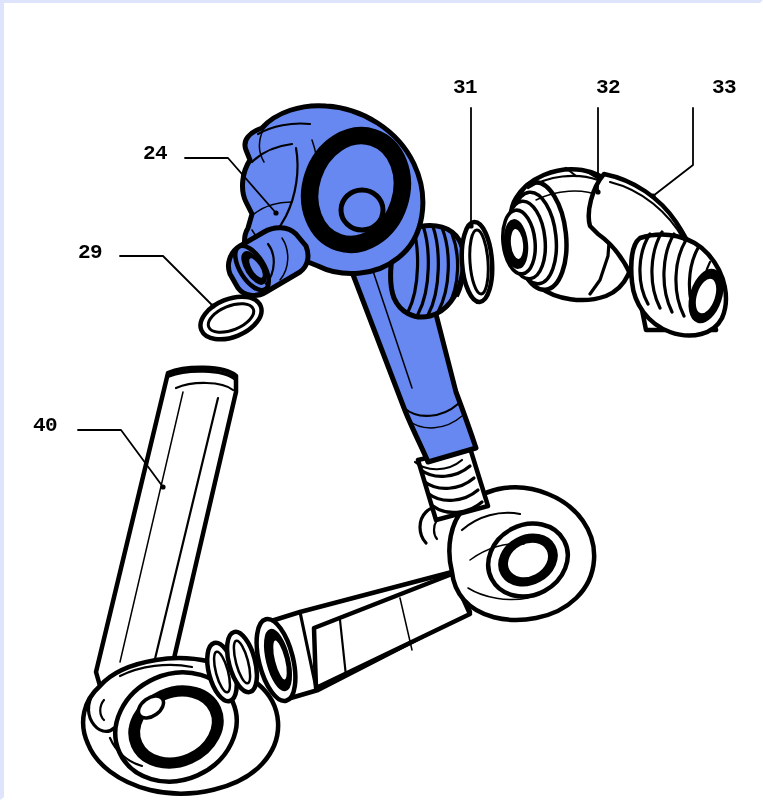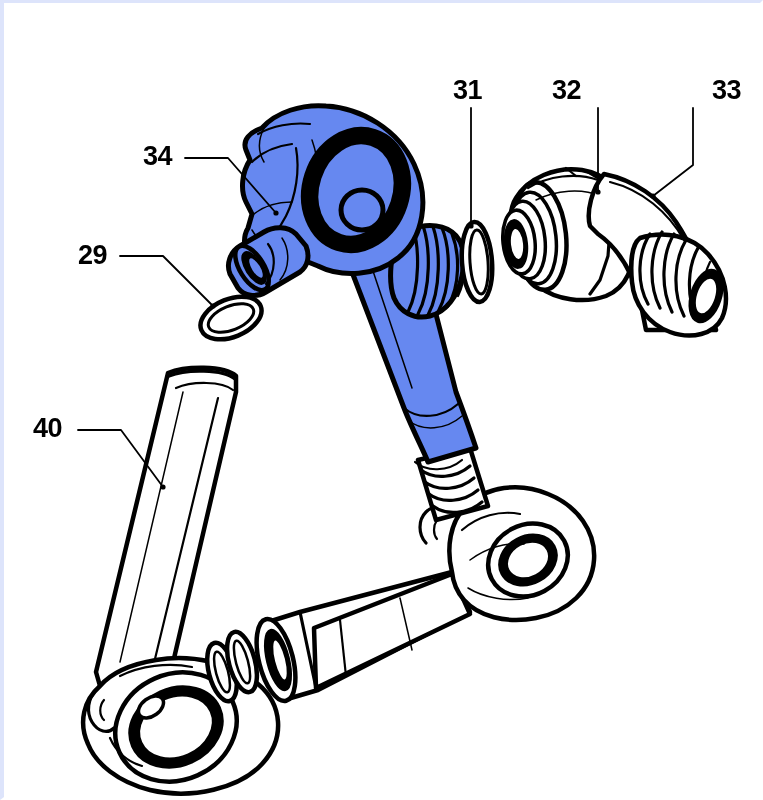--- a/index.html
+++ b/index.html
@@ -32,23 +32,23 @@
   #art {
     position: absolute;
     left: 0;
     top: 0;
     width: 763px;
     height: 800px;
     display: block;
   }
   .callout-label {
     position: absolute;
-    font-family: Liberation Sans, sans-serif;
+    font-family: Liberation Mono, monospace;
     font-weight: bold;
-    font-size: 27px;
+    font-size: 21px;
     line-height: 1;
     color: #000000;
     letter-spacing: -0.5px;
     white-space: nowrap;
     user-select: none;
   }
 </style>
 </head>
 <body>
 
@@ -331,21 +331,21 @@
         <circle cx="471" cy="226" r="2.6" fill="#000000"></circle>
         <polyline points="598,108 598,192" class="leader" stroke="#000000"></polyline>
         <circle cx="598" cy="192" r="2.6" fill="#000000"></circle>
         <polyline points="693,108 693,165 653,196" class="leader" stroke="#000000"></polyline>
         <circle cx="653" cy="196" r="2.6" fill="#000000"></circle>
       </g>
 
   </svg>
 
   <div id="labels">
-      <div class="callout-label" style="left: 143px; top: 143px;">34</div>
+      <div class="callout-label" style="left: 143px; top: 143px;">24</div>
       <div class="callout-label" style="left: 78px; top: 242px;">29</div>
       <div class="callout-label" style="left: 33px; top: 415px;">40</div>
       <div class="callout-label" style="left: 453px; top: 77px;">31</div>
-      <div class="callout-label" style="left: 552px; top: 77px;">32</div>
+      <div class="callout-label" style="left: 596px; top: 77px;">32</div>
       <div class="callout-label" style="left: 712px; top: 77px;">33</div>
     </div>
 
 </div>
 
 </body></html>

